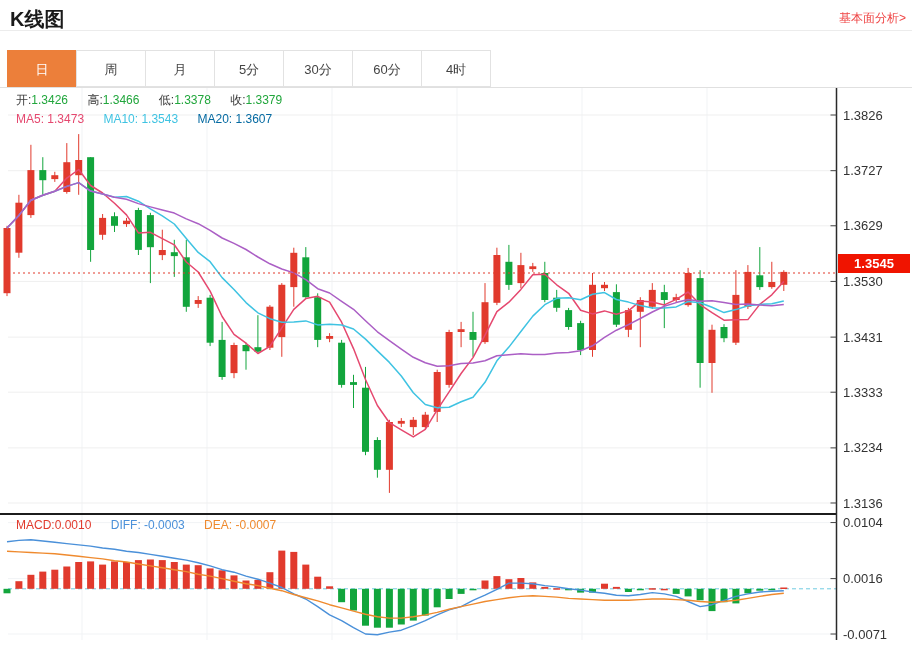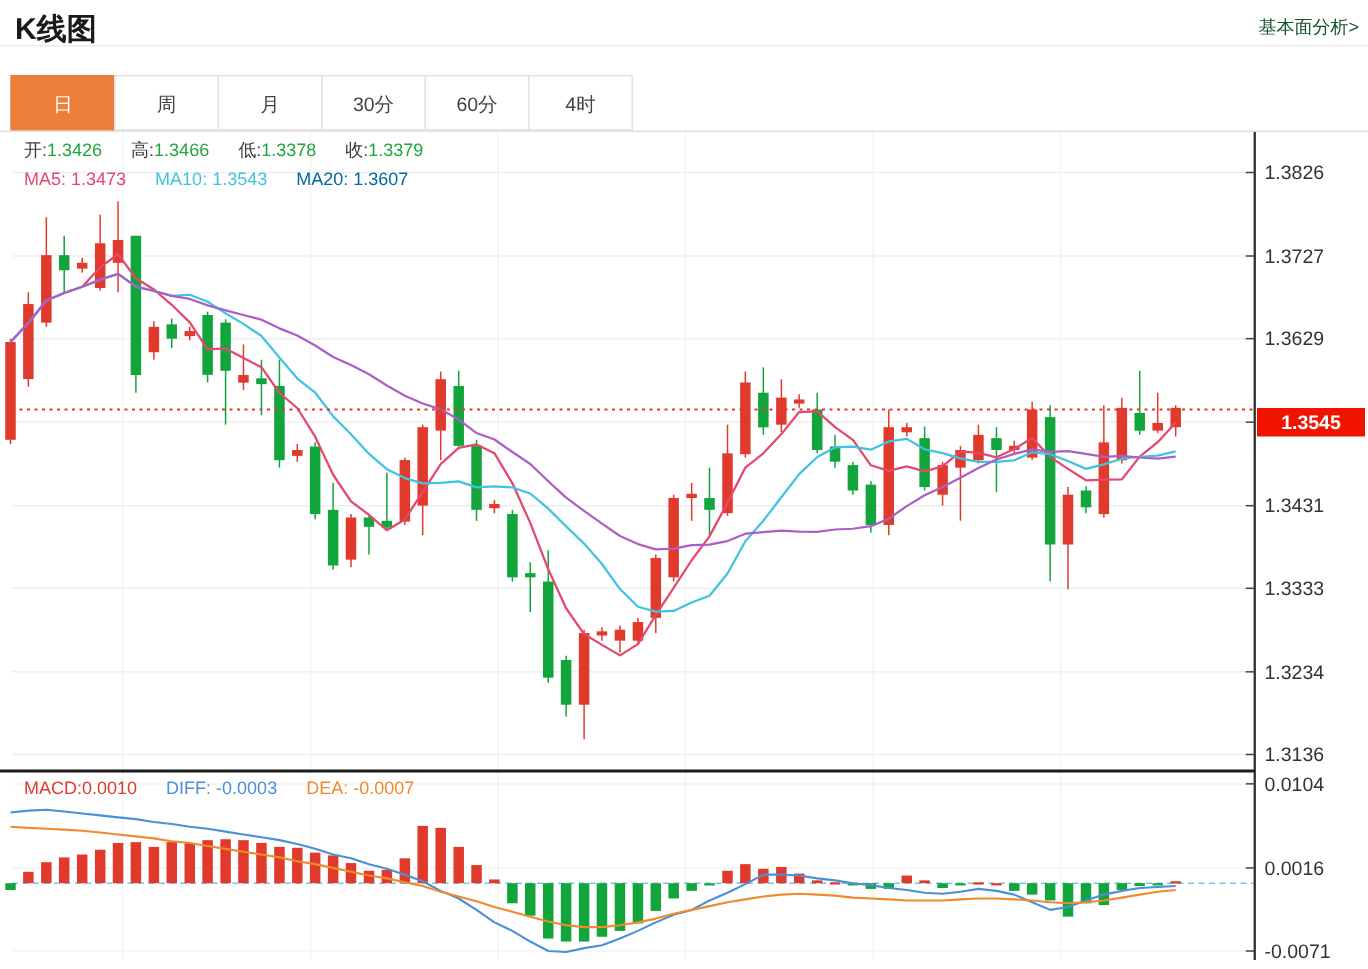--- a/index.html
+++ b/index.html
@@ -1,19 +1,19 @@
 <!DOCTYPE html>
 <html><head>
 <meta charset="utf-8">
 <style>
   html,body{margin:0;padding:0;background:#fff;}
   .page{position:relative;width:912px;height:646px;background:#fff;overflow:hidden;
         font-family:"Liberation Sans","DejaVu Sans",sans-serif;}
   .title{position:absolute;left:10px;top:6px;font-size:20px;font-weight:bold;color:#1a1a1a;}
-  .top-link{position:absolute;right:6px;top:10px;font-size:12px;color:#14532d;text-decoration:none;cursor:pointer;}
+  .top-link{position:absolute;right:6px;top:10px;font-size:12px;color:#ef4444;text-decoration:none;cursor:pointer;}
   .title-sep{position:absolute;left:0;top:30px;width:100%;border-top:1px solid #ececec;}
   .tabbar{position:absolute;left:8px;top:50px;display:flex;}
   .tab{width:70px;height:37px;line-height:37px;text-align:center;font-size:13px;color:#444;
        border:1px solid #e2e2e2;margin-left:-1px;background:#fff;cursor:pointer;box-sizing:border-box;}
   .tab.active{background:#ec7f3a;color:#fff;border-color:#ec7f3a;}
   .tab-row-sep{position:absolute;left:0;top:87px;width:100%;border-top:1px solid #e0e0e0;}
   #chart-svg{position:absolute;left:0;top:0;}
   .legend{position:absolute;left:16px;font-size:12px;white-space:nowrap;}
   .legend .item{margin-right:16px;}
   .lab{color:#3a3a3a;}
@@ -278,20 +278,21 @@
     </svg>
 
   <div class="title">K线图</div>
   <a class="top-link">基本面分析&gt;</a>
   <div class="title-sep"></div>
 
   <div class="tabbar" id="tabbar">
       <div class="tab active">日</div>
       <div class="tab">周</div>
       <div class="tab">月</div>
+      <div class="tab">5分</div>
       <div class="tab">30分</div>
       <div class="tab">60分</div>
       <div class="tab">4时</div>
     </div>
   <div class="tab-row-sep"></div>
 
   <div class="legend" style="top:92px;">
     <span class="item"><span class="lab">开:</span><span class="v-green">1.3426</span></span>
     <span class="item"><span class="lab">高:</span><span class="v-green">1.3466</span></span>
     <span class="item"><span class="lab">低:</span><span class="v-green">1.3378</span></span>
@@ -303,15 +304,15 @@
     <span class="item ma10"><span>MA10:</span> <span>1.3543</span></span>
     <span class="item ma20"><span>MA20:</span> <span>1.3607</span></span>
   </div>
 
   <div class="legend" style="top:518px;">
     <span class="item m-macd"><span>MACD:</span><span>0.0010</span></span>
     <span class="item m-diff"><span>DIFF:</span> <span>-0.0003</span></span>
     <span class="item m-dea"><span>DEA:</span> <span>-0.0007</span></span>
   </div>
 
-  <div class="price-tag" id="price-tag" style="top: 272px;">1.3545</div>
+  <div class="price-tag" id="price-tag" style="top: 254px;">1.3545</div>
 
 </div>
 
 </body></html>

